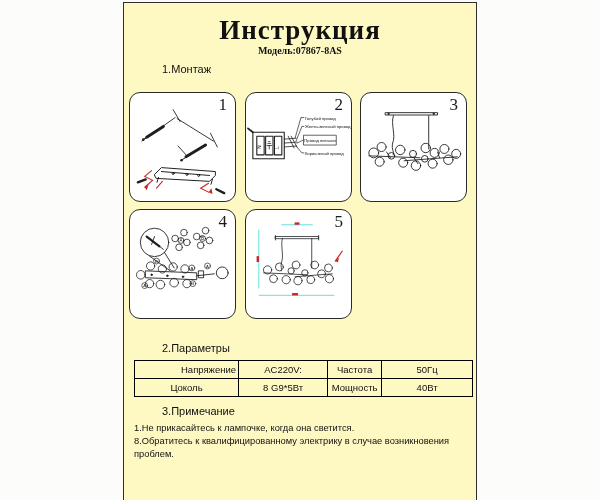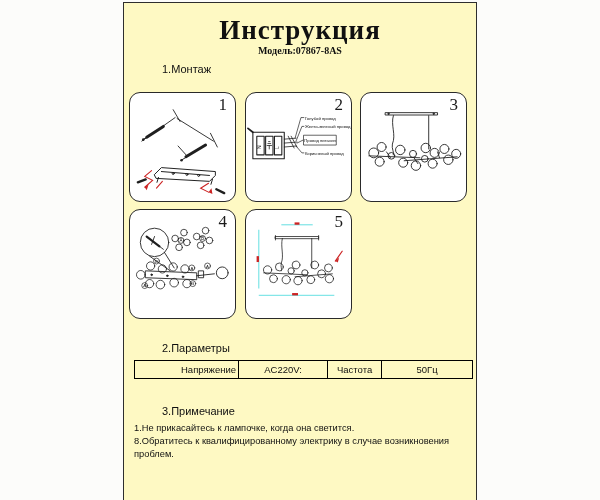--- a/index.html
+++ b/index.html
@@ -284,20 +284,26 @@
   <div class="section-label" style="top:339px;">2.Параметры</div>
 
   <table class="params-table" style="top:357px;">
     <tbody>
         <tr>
       <td style="width:54px;padding-left:46px;">Напряжение</td>
       <td style="width:89px;">AC220V:</td>
       <td style="width:54px;">Частота</td>
       <td style="width:91px;">50Гц</td>
     </tr>
+    <tr>
+      <td>Цоколь</td>
+      <td>8 G9*5Вт</td>
+      <td>Мощность</td>
+      <td>40Вт</td>
+    </tr>
   </tbody>
     </table>
 
   <div class="section-label" style="top:402px;">3.Примечание</div>
 
   <div class="notes" style="top:419px;">
     <div>1.Не прикасайтесь к лампочке, когда она светится.</div>
     <div>8.Обратитесь к квалифицированному электрику в случае возникновения проблем.</div>
 
   </div>

